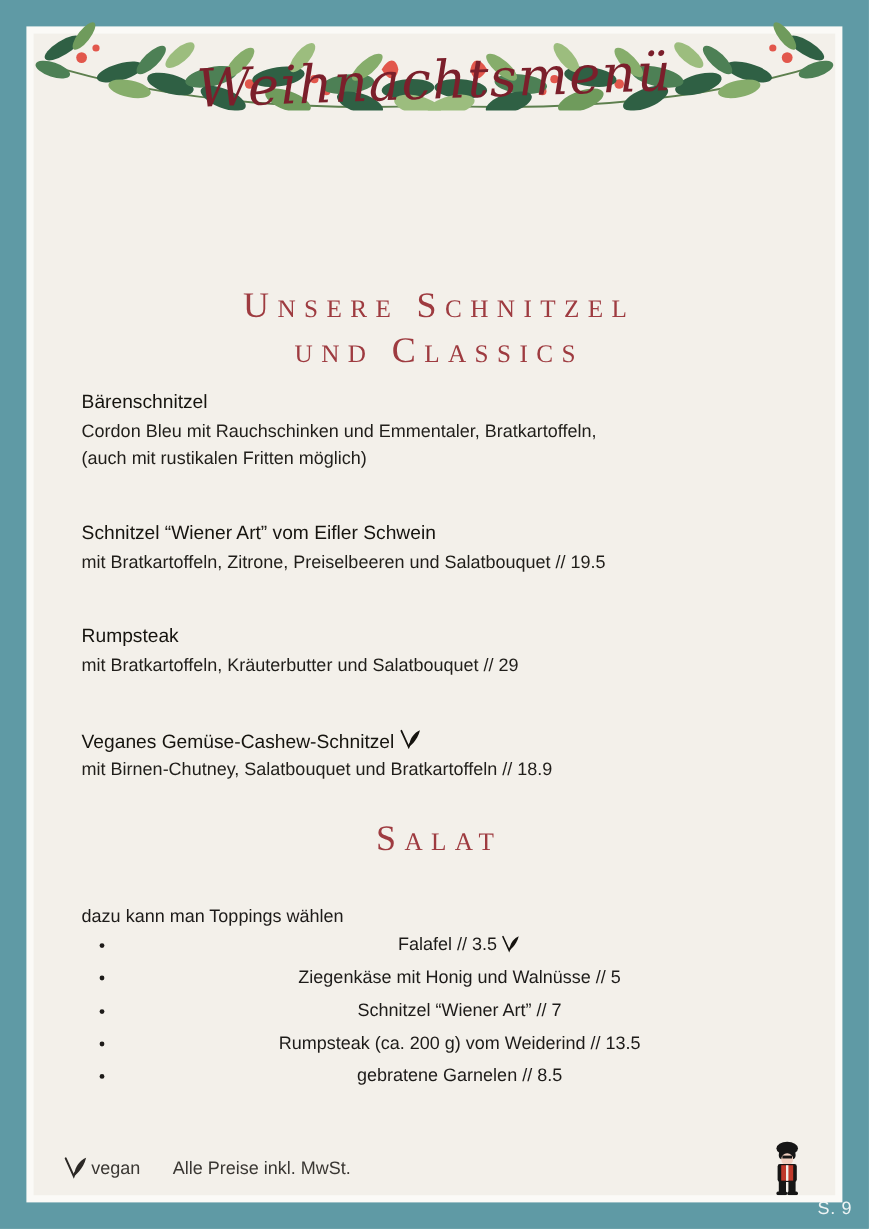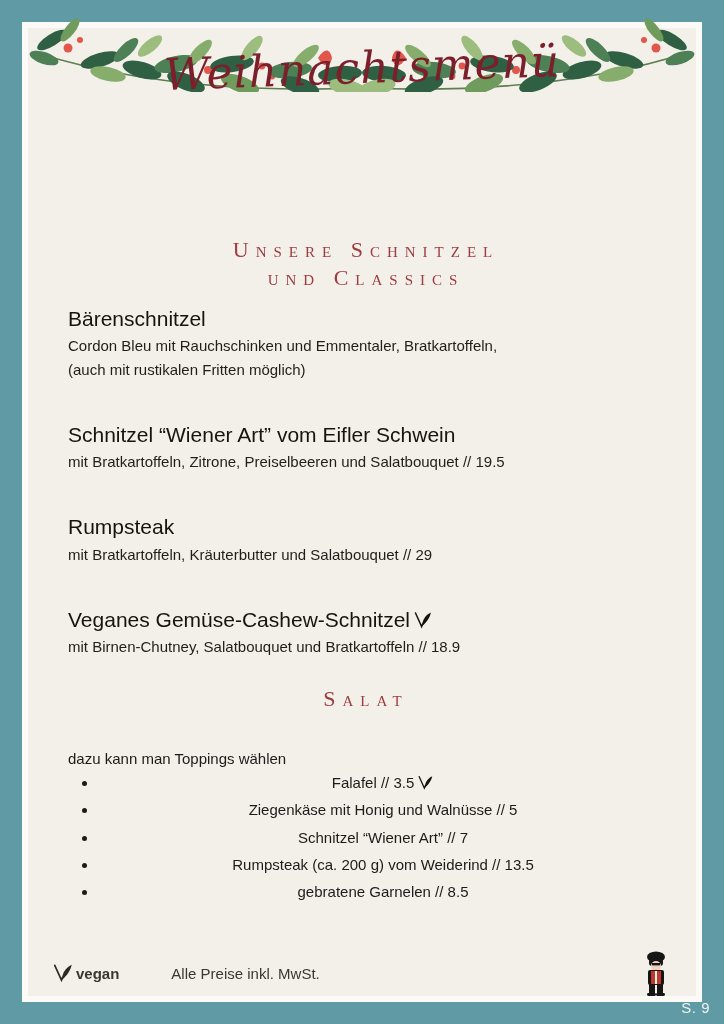--- a/index.html
+++ b/index.html
@@ -42,36 +42,36 @@
     margin-top:-16px;
     letter-spacing:1px;
     transform:rotate(-2deg);
   }
 
   
   .sect{
     text-align:center;
     font-family:"Liberation Serif", serif;
     color:#9e3b40;
-    font-size:22px;
+    font-size:30px;
     letter-spacing:7px;
     line-height:1.25;
     font-variant:small-caps;
   }
   .sect .l1,.sect .l2{display:block;}
 
   
   .body{
     position:absolute;
     left:68px; right:60px; top:236px;
     color:#1d1b19;
   }
   .item{margin-bottom:18px;}
   .item-name{
-    font-size:21px;
+    font-size:16px;
     color:#16140f;
     line-height:1.35;
     margin-bottom:1px;
     position:relative;
     display:inline-block;
   }
   .item-desc{
     font-size:15px;
     color:#201e1a;
     line-height:1.55;
@@ -90,23 +90,23 @@
   ul.toppings li{padding-left:4px;}
 
   
   .leaf{display:inline-block;vertical-align:-3px;margin-left:3px;}
 
   
   .footer{
     position:absolute;left:52px;top:962px;width:620px;
     display:flex;align-items:center;
   }
-  .legend{display:flex;align-items:center;font-size:15px;color:#3a3733;font-weight:bold;}
+  .legend{display:flex;align-items:center;font-size:15px;color:#3a3733;}
   .legend-label{margin-left:2px;}
-  .vat{margin-left:52px;font-size:15px;color:#3a3733;}
+  .vat{margin-left:27px;font-size:15px;color:#3a3733;}
   .mascot{position:absolute;right:-4px;top:-12px;}
 
   .pagenum{
     position:absolute;right:14px;top:999px;
     color:#eef4f4;font-size:15px;letter-spacing:.5px;
     font-family:"Liberation Sans", sans-serif;
   }
 </style>
 </head>
 <body>

